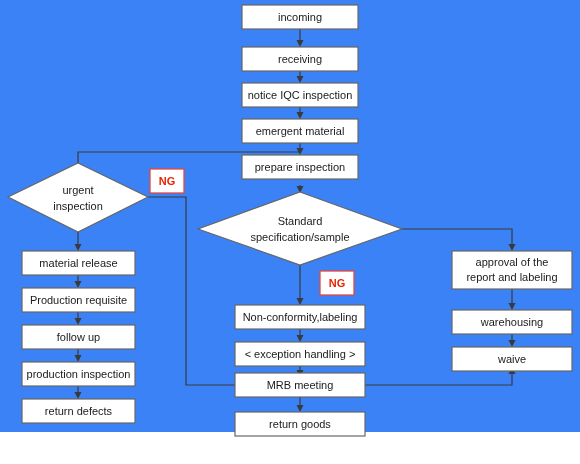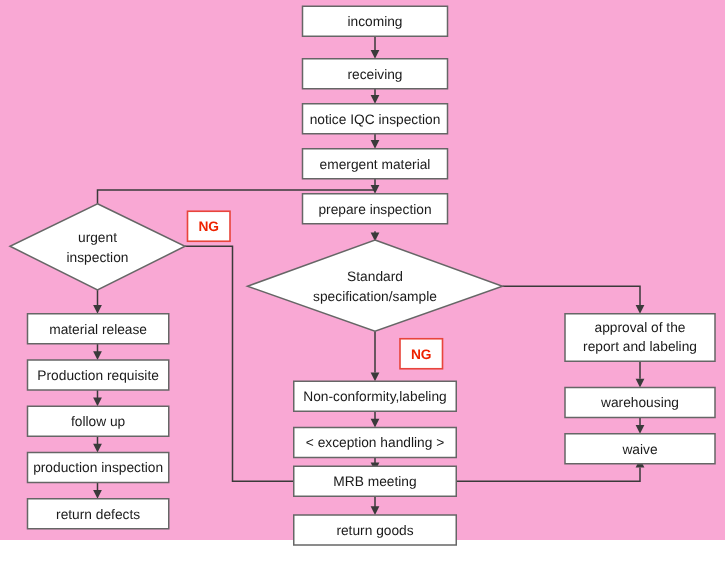--- a/index.html
+++ b/index.html
@@ -10,21 +10,21 @@
   body {
     width: 580px;
     height: 464px;
     font-family: "Liberation Sans", sans-serif;
     overflow: hidden;
   }
   #flowchart-root {
     position: relative;
     width: 580px;
     height: 432px;
-    background: #f9a8d4;
+    background: #3b82f6;
     text-align: right;
   }
   svg#chart {
     display: block;
     width: 580px;
     height: 464px;
   }
   .node-rect {
     fill: #ffffff;
     stroke: #666666;

